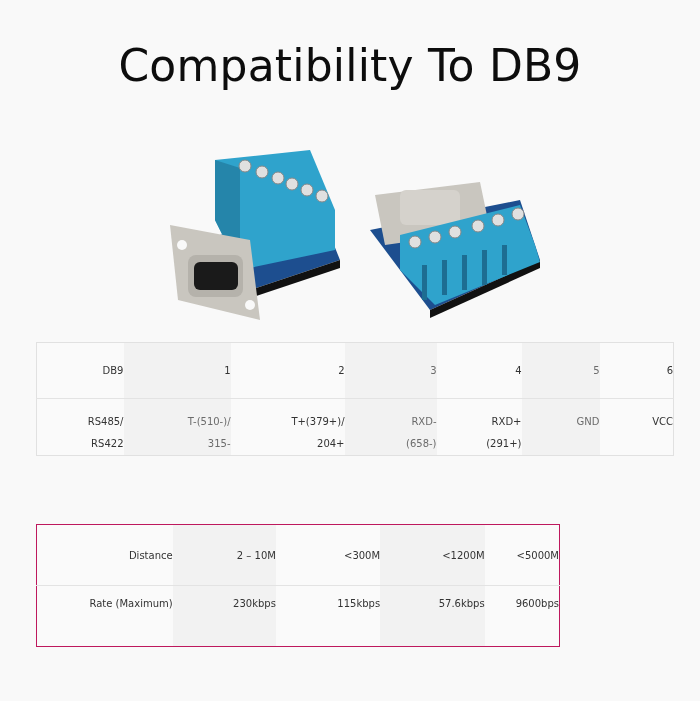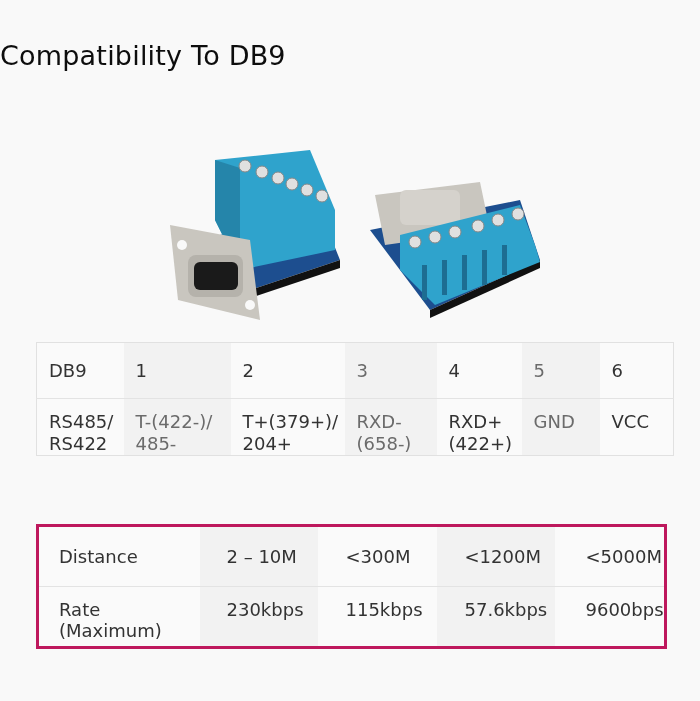--- a/index.html
+++ b/index.html
@@ -1,27 +1,27 @@
 <!DOCTYPE html>
 <html><head>
 <meta charset="utf-8">
 <style>
   * { box-sizing: border-box; margin: 0; padding: 0; }
   html, body { width: 700px; height: 701px; background: #f9f9f9; overflow: hidden; }
   body { font-family: "DejaVu Sans", "Liberation Sans", sans-serif; color: #1f1f1f; position: relative; }
-  .title { position: absolute; top: 40px; left: 0; width: 700px; text-align: left; font-size: 27px; font-weight: 400; color: #0d0d0d; letter-spacing: 0.2px; }
+  .title { position: absolute; top: 40px; left: 0; width: 700px; text-align: center; font-size: 44px; font-weight: 400; color: #0d0d0d; letter-spacing: 0.2px; }
   .products { position: absolute; left: 160px; top: 150px; width: 390px; height: 180px; }
 
-  table { border-collapse: collapse; position: absolute; font-size: 18px; color: #333; }
+  table { border-collapse: collapse; position: absolute; font-size: 10px; color: #333; text-align: right; }
   td { vertical-align: top; border-top: 1px solid #e3e3e3; }
   .t1 { left: 36px; top: 342px; width: 638px; border: 1px solid #e1e1e1; }
   .t1 td { padding-left: 12px; }
   .t1 tr.r1 td { height: 56px; vertical-align: middle; border-top: none; }
   .t1 tr.r2 td { height: 57px; padding-top: 12px; line-height: 22px; }
-  .t2 { left: 36px; top: 524px; width: 631px; border: 3px solid #be185d; }
+  .t2 { left: 36px; top: 524px; width: 524px; border: 1px solid #be185d; }
   .t2 td { padding-left: 20px; }
   .t2 tr.r1 td { height: 61px; vertical-align: middle; border-top: none; }
   .t2 tr.r2 td { height: 61px; padding-top: 12px; }
   .light { background: #fafafa; }
   .gray { background: #f2f2f2; }
   .muted { color: #6b6b6b; }
 </style>
 </head>
 <body>
 
@@ -83,34 +83,34 @@
     <td class="light" style="width:85px">4</td>
     <td class="gray muted" style="width:78px">5</td>
     <td class="light">6</td>
   </tr>
   <tr class="r2">
     <td class="light">
           <div>RS485/</div>
           <div>RS422</div>
         </td>
     <td class="gray muted">
-          <div>T-(422-)/</div>
-          <div>485-</div>
+          <div>T-(510-)/</div>
+          <div>315-</div>
         </td>
     <td class="light">
           <div>T+(379+)/</div>
           <div>204+</div>
         </td>
     <td class="gray muted">
           <div>RXD-</div>
           <div>(658-)</div>
         </td>
     <td class="light">
           <div>RXD+</div>
-          <div>(422+)</div>
+          <div>(291+)</div>
         </td>
     <td class="gray muted">
           <div>GND</div>
         </td>
     <td class="light">
           <div>VCC</div>
         </td>
   </tr>
 </tbody>
   </table>

